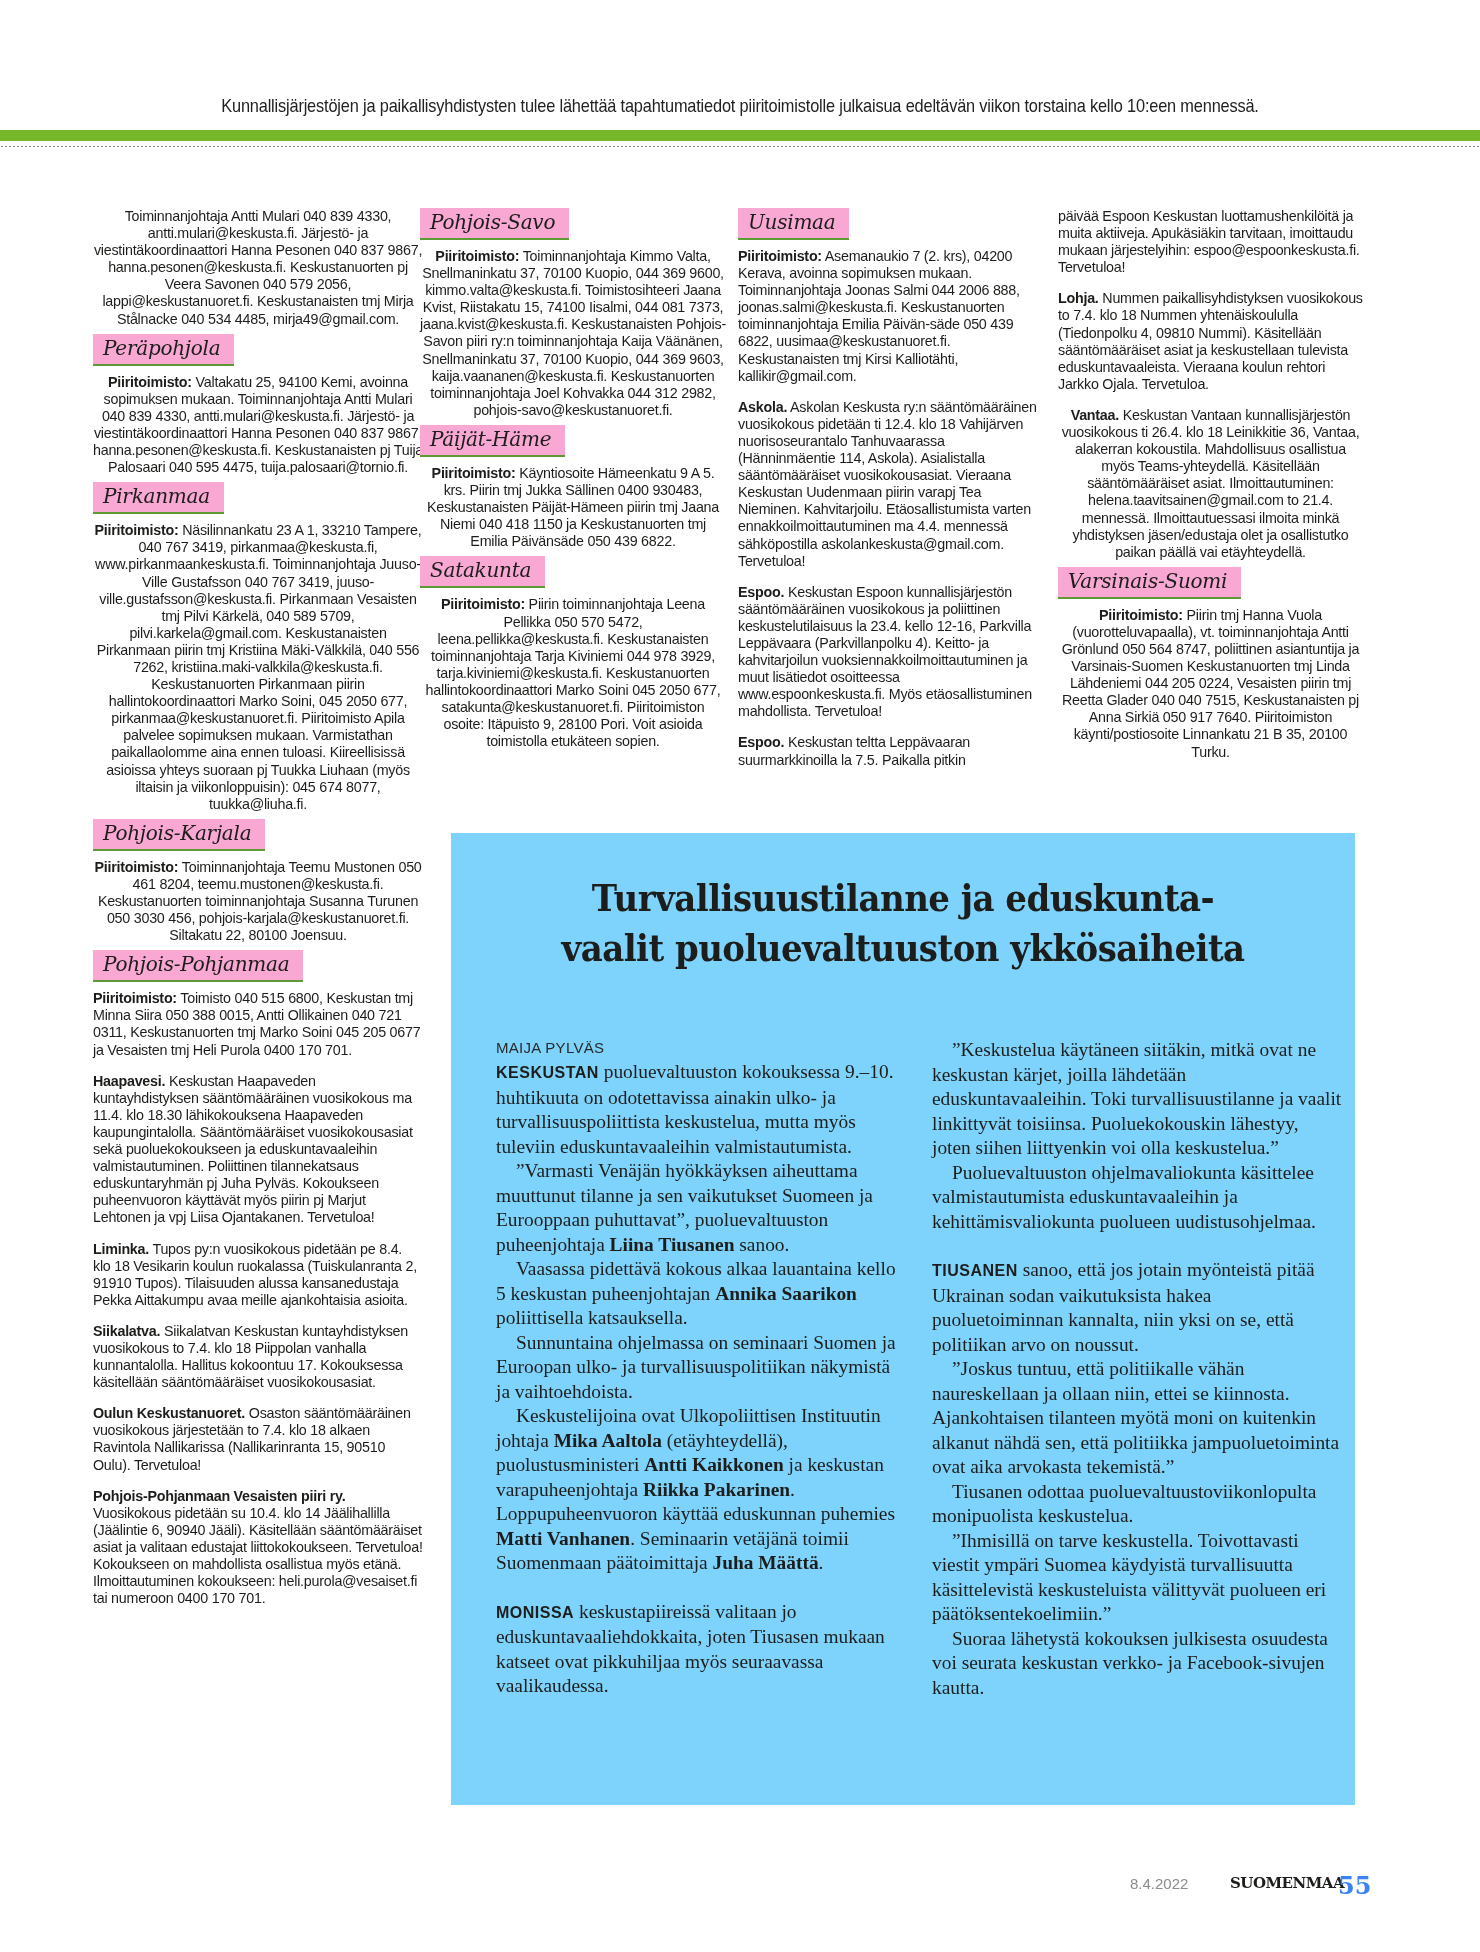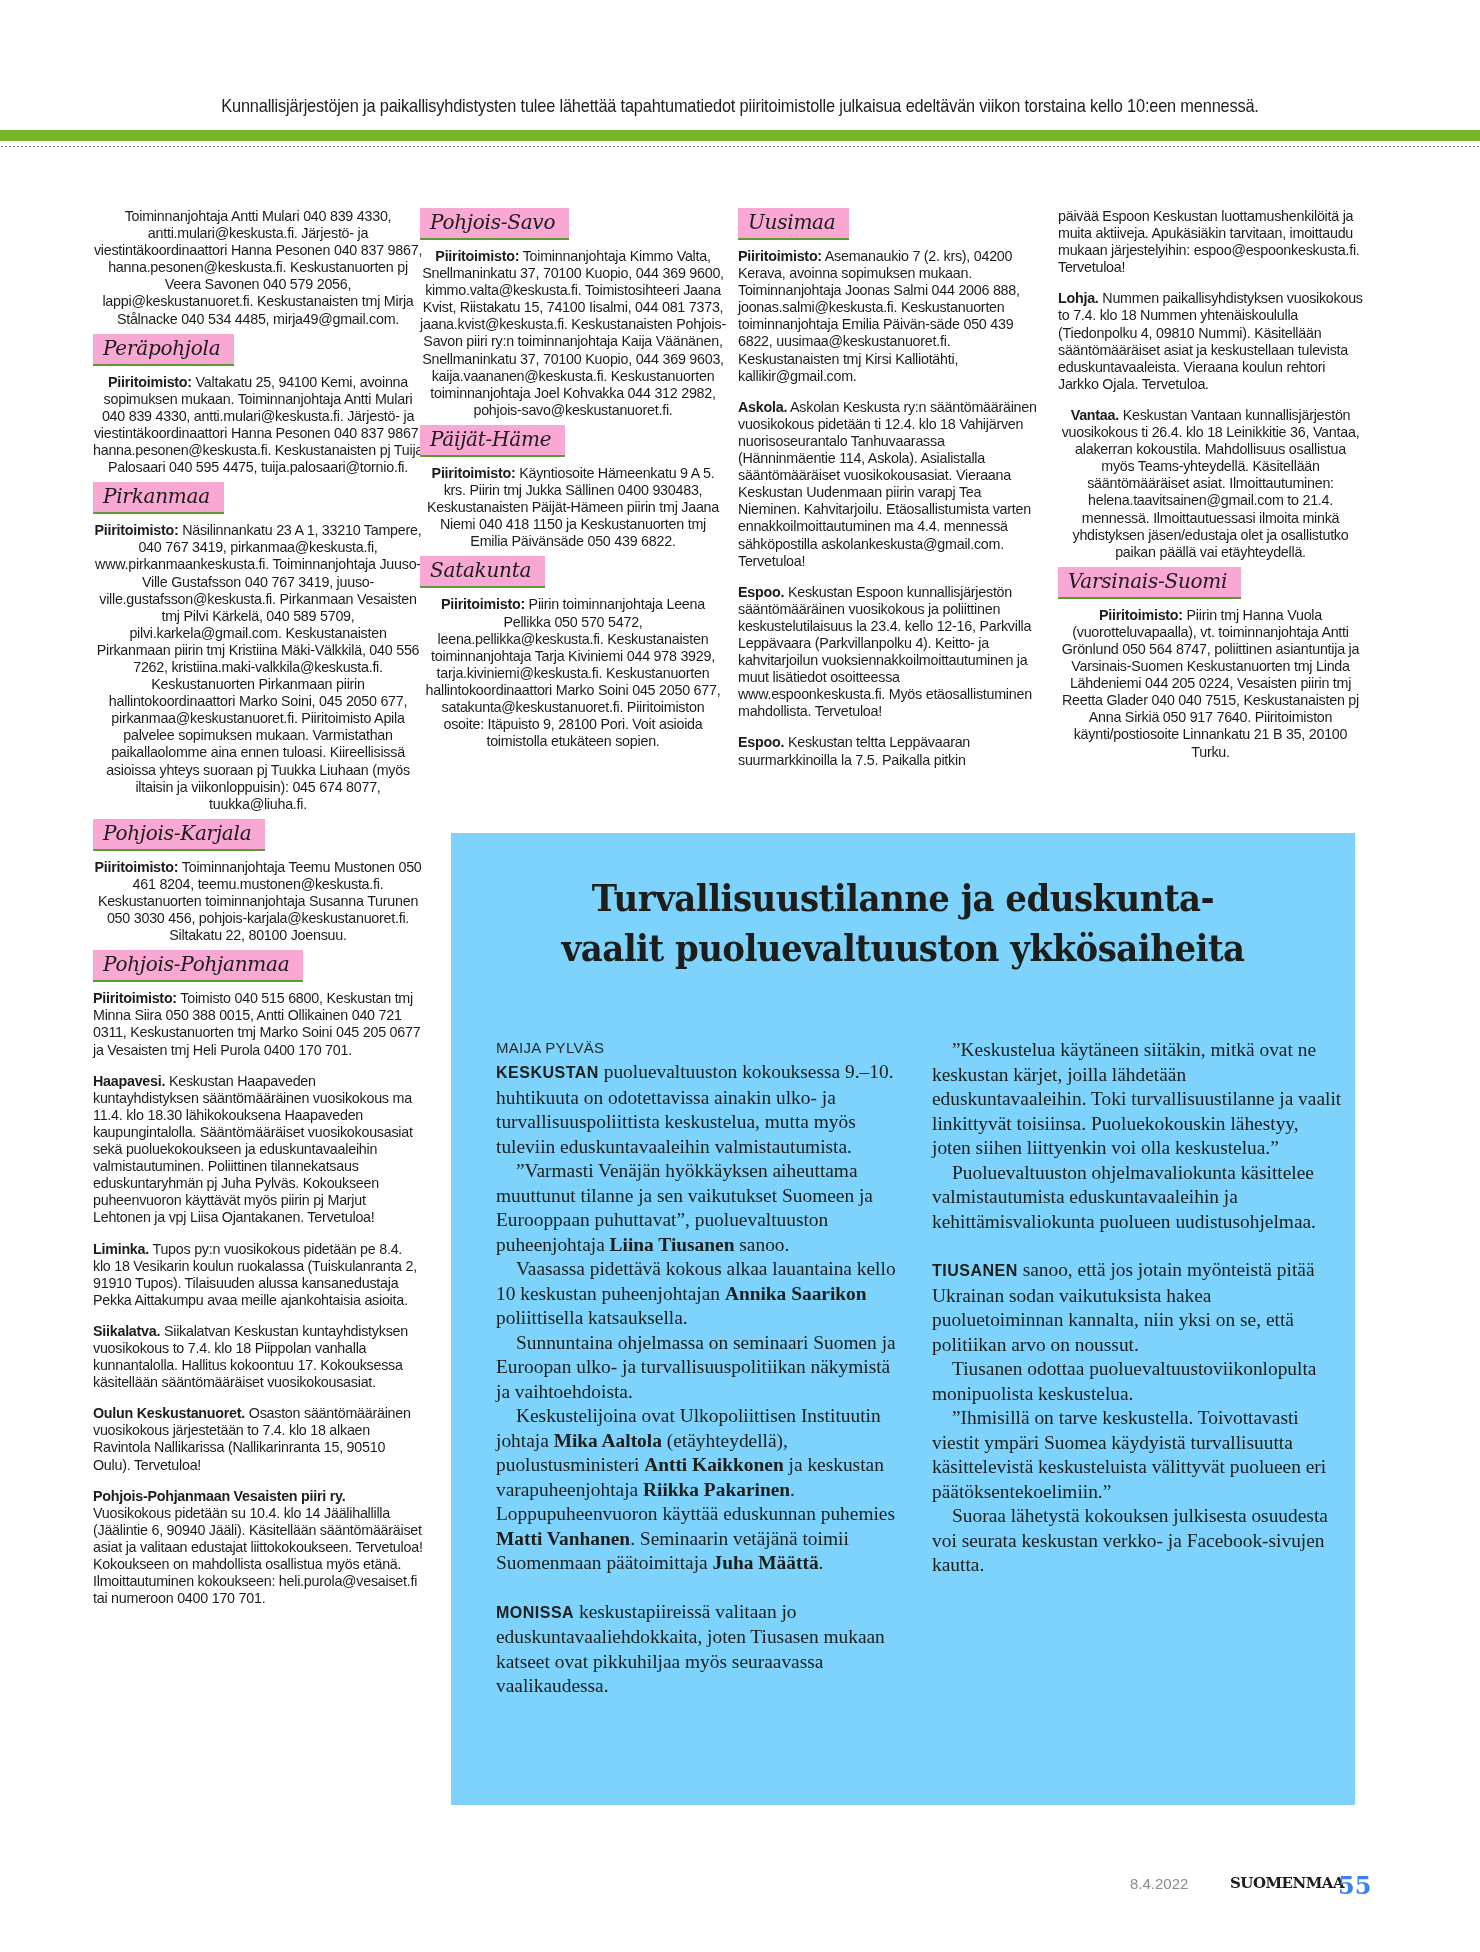--- a/index.html
+++ b/index.html
@@ -109,30 +109,31 @@
 <div class="article">
   <div class="headline">
     <div>Turvallisuustilanne ja eduskunta-</div>
     <div>vaalit puoluevaltuuston ykkösaiheita</div>
   </div>
 
   <div class="acol left">
     <div class="byline">MAIJA PYLVÄS</div>
     <p class="noindent"><span class="caps">KESKUSTAN</span><span> puoluevaltuuston kokouksessa 9.–10. huhtikuuta on odotettavissa ainakin ulko- ja turvallisuuspoliittista keskustelua, mutta myös tuleviin eduskuntavaaleihin valmistautumista.</span></p>
     <p><span>”Varmasti Venäjän hyökkäyksen aiheuttama muuttunut tilanne ja sen vaikutukset Suomeen ja Eurooppaan puhuttavat”, puoluevaltuuston puheenjohtaja </span><b>Liina Tiusanen</b><span> sanoo.</span></p>
-    <p><span>Vaasassa pidettävä kokous alkaa lauantaina kello 10 keskustan puheenjohtajan </span><b>Annika Saarikon</b><span> poliittisella katsauksella.</span></p>
+    <p><span>Vaasassa pidettävä kokous alkaa lauantaina kello 5 keskustan puheenjohtajan </span><b>Annika Saarikon</b><span> poliittisella katsauksella.</span></p>
     <p>Sunnuntaina ohjelmassa on seminaari Suomen ja Euroopan ulko- ja turvallisuuspolitiikan näkymistä ja vaihtoehdoista.</p>
     <p><span>Keskustelijoina ovat Ulkopoliittisen Instituutin johtaja </span><b>Mika Aaltola</b><span> (etäyhteydellä), puolustusministeri </span><b>Antti Kaikkonen</b><span> ja keskustan varapuheenjohtaja </span><b>Riikka Pakarinen</b><span>. Loppupuheenvuoron käyttää eduskunnan puhemies </span><b>Matti Vanhanen</b><span>. Seminaarin vetäjänä toimii Suomenmaan päätoimittaja </span><b>Juha Määttä</b><span>.</span></p>
     <p class="noindent gap"><span class="caps">MONISSA</span><span> keskustapiireissä valitaan jo eduskuntavaaliehdokkaita, joten Tiusasen mukaan katseet ovat pikkuhiljaa myös seuraavassa vaalikaudessa.</span></p>
   </div>
 
   <div class="acol right">
     <p>”Keskustelua käytäneen siitäkin, mitkä ovat ne keskustan kärjet, joilla lähdetään eduskuntavaaleihin. Toki turvallisuustilanne ja vaalit linkittyvät toisiinsa. Puoluekokouskin lähestyy, joten siihen liittyenkin voi olla keskustelua.”</p>
     <p>Puoluevaltuuston ohjelmavaliokunta käsittelee valmistautumista eduskuntavaaleihin ja kehittämisvaliokunta puolueen uudistusohjelmaa.</p>
     <p class="noindent gap"><span class="caps">TIUSANEN</span><span> sanoo, että jos jotain myönteistä pitää Ukrainan sodan vaikutuksista hakea puoluetoiminnan kannalta, niin yksi on se, että politiikan arvo on noussut.</span></p>
+    <p>”Joskus tuntuu, että politiikalle vähän naureskellaan ja ollaan niin, ettei se kiinnosta. Ajankohtaisen tilanteen myötä moni on kuitenkin alkanut nähdä sen, että politiikka jampuoluetoiminta ovat aika arvokasta tekemistä.”</p>
     <p>Tiusanen odottaa puoluevaltuustoviikonlopulta monipuolista keskustelua.</p>
     <p>”Ihmisillä on tarve keskustella. Toivottavasti viestit ympäri Suomea käydyistä turvallisuutta käsittelevistä keskusteluista välittyvät puolueen eri päätöksentekoelimiin.”</p>
     <p>Suoraa lähetystä kokouksen julkisesta osuudesta voi seurata keskustan verkko- ja Facebook-sivujen kautta.</p>
   </div>
 </div>
 
 <div class="footer">
   <span class="f-date">8.4.2022</span>
   <span class="f-mag">SUOMENMAA</span>
   <span class="f-page">55</span>

